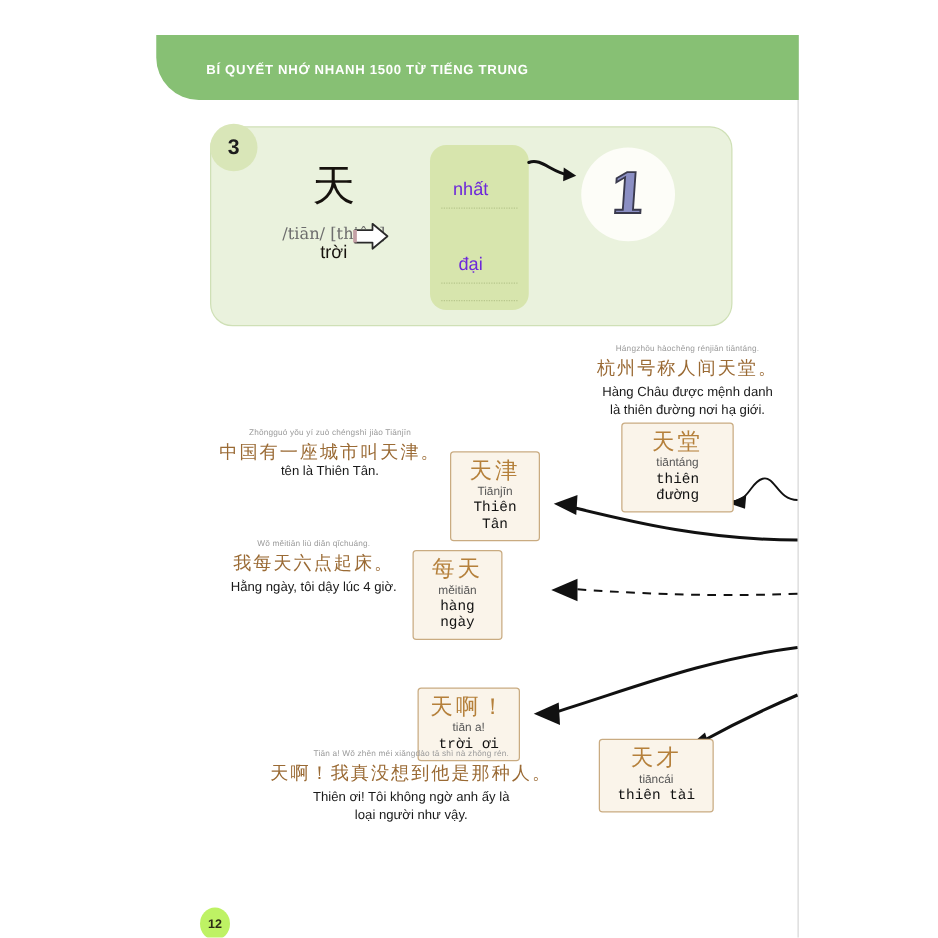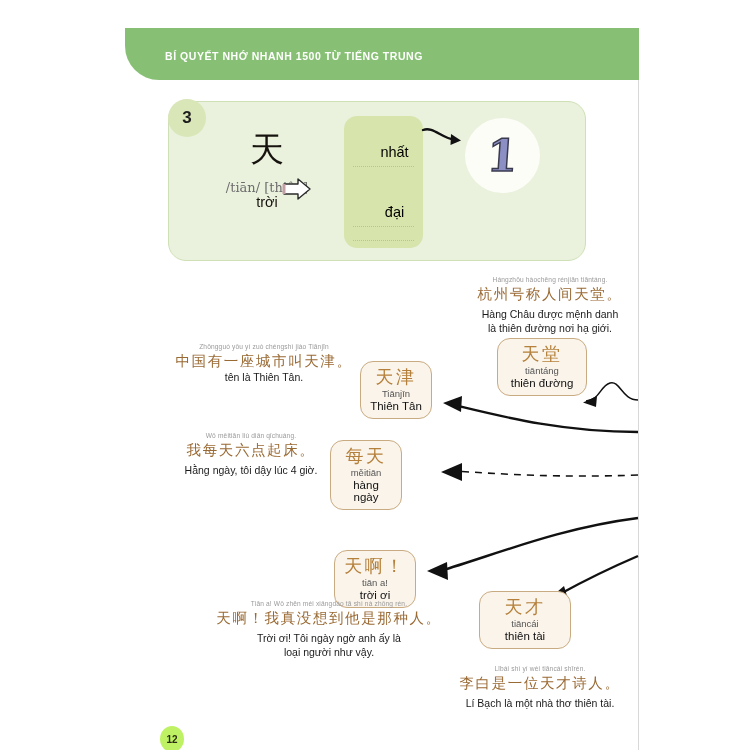--- a/index.html
+++ b/index.html
@@ -80,21 +80,21 @@
   .arrow-outline{
     position:absolute;left:112px;top:75px;width:32px;height:24px;
   }
   .inner-panel{
     position:absolute;left:175px;top:14px;width:79px;height:132px;
     background:#d7e5ad;
     border-radius:13px;
   }
   .panel-word{
     position:absolute;left:0;width:65px;text-align:center;
-    font-size:14.5px;color:#000000;padding-left:18px;
+    font-size:14.5px;color:#6d28d9;
   }
   .panel-word.w1{top:28px;}
   .panel-word.w2{top:88px;}
   .panel-dot{
     position:absolute;left:9px;width:61px;height:0;
     border-top:1px dotted #b7c68c;
   }
   .panel-dot.d1{top:50px;}
   .panel-dot.d2{top:110px;}
   .panel-dot.d3{top:124px;}
@@ -126,34 +126,34 @@
   }
   .viet-line{
     font-size:10.5px;color:#1a1a1a;line-height:1.32;margin-top:4px;
   }
   .ta-c{text-align:center;}
   
   .wbox{
     position:absolute;
     background:#faf4ea;
     border:1.6px solid #c9ab81;
-    border-radius:13px;
+    border-radius:3px;
     box-sizing:border-box;
     text-align:center;
     padding:5px 9px 6px 9px;
   }
   .wbox .wb-han{
     font-family:"DejaVu Serif","Liberation Serif",serif;
     font-size:18px;color:#b5803b;letter-spacing:2.5px;line-height:1.12;
   }
   .wbox .wb-pin{
     font-size:9.5px;color:#565656;margin-top:1px;
   }
   .wbox .wb-vie{
-    font-size:11.5px;color:#111111;margin-top:1px;font-weight:500;
+    font-size:11.5px;color:#111111;margin-top:1px;font-weight:500;font-family:Liberation Mono, monospace;
   }
   
   .pagenum{
     position:absolute;left:160px;top:698px;width:24px;height:26px;
     border-radius:50%;
     background:#bef264;
     color:#2c2c14;font-size:10px;font-weight:bold;
     display:flex;align-items:center;justify-content:center;
   }
   .arrow-layer{
@@ -259,30 +259,25 @@
   </div>
 
   <div class="wbox" style="left:334px;top:522px;width:82px;">
     <div class="wb-han">天啊！</div>
     <div class="wb-pin">tiān a!</div>
     <div class="wb-vie">trời ơi</div>
   </div>
   <div class="ex ta-c" style="left:204px;top:572px;width:250px;">
     <div class="pinyin">Tiān a! Wǒ zhēn méi xiǎngdào tā shì nà zhǒng rén.</div>
     <div class="hanzi-line">天啊！我真没想到他是那种人。</div>
-    <div class="viet-line">Trời ơi! Tôi ngày ngờ anh ấy là</div>
+    <div class="viet-line">Thiên ơi! Tôi không ngờ anh ấy là</div>
     <div class="viet-line" style="margin-top:0">loại người như vậy.</div>
   </div>
 
   <div class="wbox" style="left:479px;top:563px;width:92px;">
     <div class="wb-han">天才</div>
     <div class="wb-pin">tiāncái</div>
     <div class="wb-vie">thiên tài</div>
   </div>
-  <div class="ex ta-c" style="left:442px;top:637px;width:196px;">
-    <div class="pinyin">Lǐbái shì yí wèi tiāncái shīrén.</div>
-    <div class="hanzi-line">李白是一位天才诗人。</div>
-    <div class="viet-line">Lí Bạch là một nhà thơ thiên tài.</div>
-  </div>
 
   <div class="pagenum">12</div>
 
 </div>
 
 </body></html>

